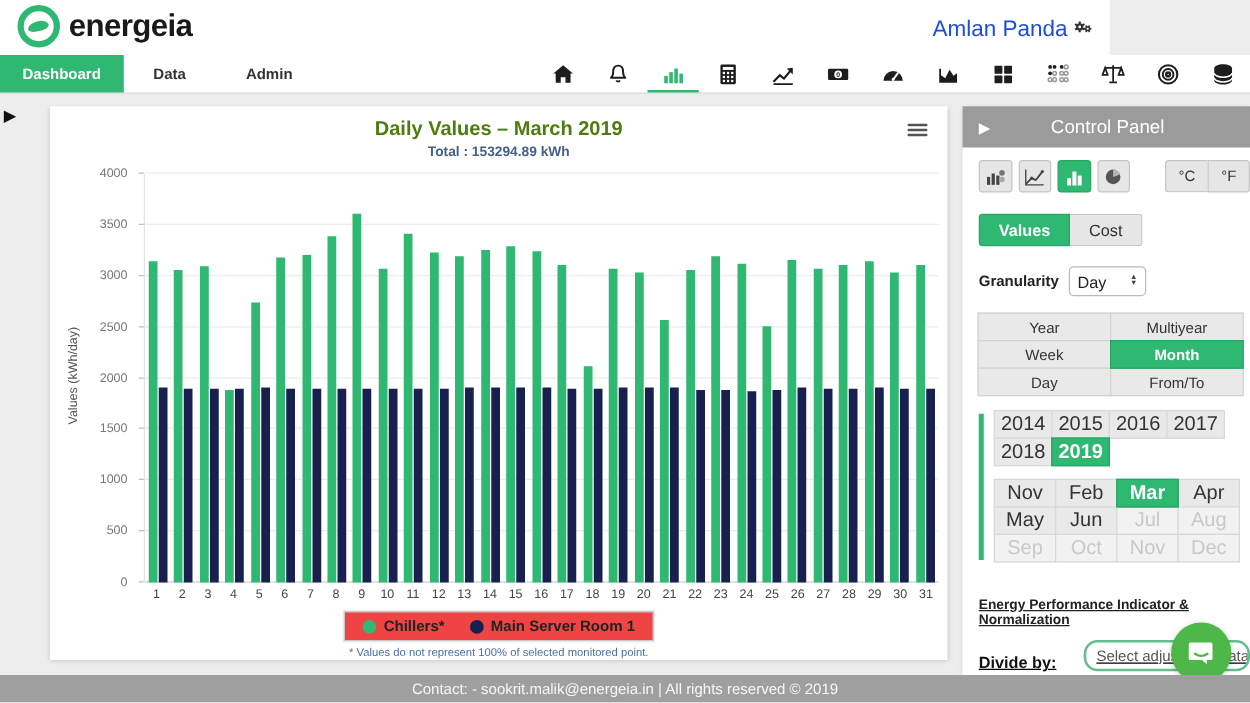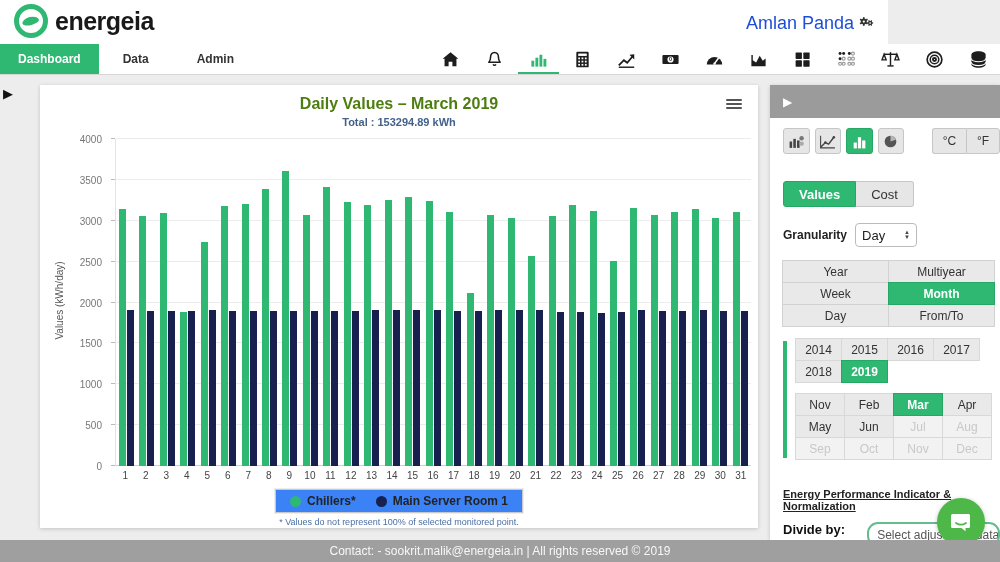--- a/index.html
+++ b/index.html
@@ -41,60 +41,60 @@
   .gridline::before { content:""; position:absolute; left:-5px; top:0; width:4px; height:1px; background:#bbb; }
   .ylabels { position:absolute; left:28px; top:54px; width:42px; height:327px; }
   .ytick { position:absolute; right:8px; transform:translateY(50%); font-size:10px; color:#777; }
   .bars { position:absolute; left:0; top:0; width:100%; height:100%; display:flex; justify-content:space-around; align-items:flex-end; }
   .group { width:20px; height:100%; display:flex; align-items:flex-end; justify-content:center; gap:1px; }
   .bar { width:7px; }
   .xlabels { position:absolute; left:75px; top:385px; width:636px; display:flex; justify-content:space-around; }
   .xtick { width:20px; text-align:center; font-size:10px; color:#444; }
 
   .legend-row { position:absolute; left:0; top:404px; width:100%; display:flex; justify-content:center; }
-  .legend-box { display:flex; align-items:center; gap:20px; border:1px solid #c9c9c9; outline:1px solid #eee; padding:4px 14px; background:#3b82f6; }
+  .legend-box { display:flex; align-items:center; gap:20px; border:1px solid #c9c9c9; outline:1px solid #eee; padding:4px 14px; background:#ef4444; }
   .legend-item { display:flex; align-items:center; gap:6px; cursor:pointer; }
   .legend-dot { width:11px; height:11px; border-radius:50%; }
   .legend-label { font-size:12px; font-weight:bold; color:#222; }
   .chart-footnote { position:absolute; left:0; top:432px; width:100%; text-align:center; font-size:9px; color:#4a6fa5; }
 
   
   .control-panel { position:absolute; left:770px; top:85px; width:230px; height:455px; background:#fff; box-shadow:0 1px 4px rgba(0,0,0,0.18); }
   .cp-header { height:33px; background:#9b9b9b; color:#fff; display:flex; align-items:center; }
   .cp-arrow { margin-left:13px; font-size:12px; color:#fff; cursor:pointer; font-family:"DejaVu Sans",sans-serif; }
   .cp-title { flex:1; text-align:center; font-size:15px; margin-right:20px; }
   .cp-body { padding:10px 0 0 13px; position:relative; }
   .cp-row1 { display:flex; align-items:center; }
   .ct-btn { width:30px; height:26px; border:1px solid #c6c6c6; background:#e6e6e6; border-radius:3px; margin-right:5px; display:flex; align-items:center; justify-content:center; cursor:pointer; }
   .ct-btn.active { background:#2eb872; border-color:#27a765; }
   .temp-toggle { margin-left:23px; display:flex; }
   .temp-btn { width:34px; height:26px; border:1px solid #c6c6c6; background:#e6e6e6; font-size:12px; color:#333; display:flex; align-items:center; justify-content:center; cursor:pointer; }
   .temp-btn:first-child { border-radius:3px 0 0 3px; border-right:none; }
   .temp-btn:last-child { border-radius:0 3px 3px 0; }
-  .vc-toggle { margin-top:27px; display:flex; }
+  .vc-toggle { margin-top:17px; display:flex; }
   .vc-btn { height:26px; padding:0 15px; display:flex; align-items:center; font-size:13px; cursor:pointer; border:1px solid #c6c6c6; background:#e6e6e6; color:#333; }
   .vc-btn.active { background:#2eb872; border-color:#27a765; color:#fff; font-weight:bold; border-radius:3px 0 0 3px; }
   .vc-btn:last-child { border-left:none; border-radius:0 3px 3px 0; }
   .gran-row { margin-top:16px; display:flex; align-items:center; gap:8px; }
   .gran-label { font-size:12px; font-weight:bold; color:#222; }
   .gran-select { width:62px; height:24px; border:1px solid #bbb; border-radius:4px; background:#fff; display:flex; align-items:center; justify-content:space-between; padding:0 6px; font-size:13px; color:#222; cursor:pointer; }
   .sel-arrows { display:flex; flex-direction:column; line-height:5px; font-size:6px; color:#444; }
   .period-grid { margin-top:14px; width:212px; display:grid; grid-template-columns:1fr 1fr; }
   .p-btn { height:23px; border:1px solid #d2d2d2; background:#e9e9e9; font-size:12px; color:#333; display:flex; align-items:center; justify-content:center; cursor:pointer; margin:-1px 0 0 -1px; }
   .p-btn.active { background:#2eb872; color:#fff; font-weight:bold; border-color:#27a765; z-index:1; }
   .sel-section { margin-top:12px; position:relative; padding-left:13px; }
   .sel-section::before { content:""; position:absolute; left:0; top:2px; bottom:2px; width:4px; background:#2eb872; }
   .year-grid { width:188px; display:flex; flex-wrap:wrap; }
-  .m-btn { width:47px; height:23px; border:1px solid #d8d8d8; background:#e9e9e9; font-size:12px; color:#333; display:flex; align-items:center; justify-content:center; cursor:pointer; margin:-1px 0 0 -1px; }
+  .m-btn { width:47px; height:23px; border:1px solid #d8d8d8; background:#e9e9e9; font-size:16px; color:#333; display:flex; align-items:center; justify-content:center; cursor:pointer; margin:-1px 0 0 -1px; }
   .month-grid { margin-top:11px; width:200px; display:flex; flex-wrap:wrap; }
   .month-grid .m-btn { width:50px; }
   .m-btn.active { background:#2eb872; color:#fff; font-weight:bold; border-color:#27a765; z-index:1; }
   .m-btn.disabled { background:#f2f2f2; color:#c8c8c8; cursor:default; }
   .epi-heading { margin-top:28px; font-size:11px; font-weight:bold; color:#222; text-decoration:underline; }
-  .divide-row { margin-top:10px; display:flex; align-items:flex-start; gap:22px; }
+  .divide-row { margin-top:10px; display:flex; align-items:flex-end; gap:22px;text-decoration:underline; }
   .divide-label { font-size:13px; font-weight:bold; color:#111; white-space:nowrap; }
   .divide-select { width:148px; height:25px; border:2px solid #63bd8e; border-radius:11px; background:#fff; font-size:12px; color:#555; display:flex; align-items:center; padding:0 8px; cursor:pointer; overflow:hidden; white-space:nowrap; }
 
   
   .chat-bubble { position:absolute; left:937px; top:498px; width:48px; height:48px; border-radius:50%; background:#4db848; display:flex; align-items:center; justify-content:center; cursor:pointer; box-shadow:0 1px 4px rgba(0,0,0,0.25); }
 
   
   .footer { position:absolute; left:0; top:540px; width:1000px; height:22px; background:#9f9f9f; color:#f7f7f7; font-size:12px; display:flex; align-items:center; justify-content:center; }
 </style>
 </head>
@@ -458,20 +458,21 @@
         <span class="legend-label">Main Server Room 1</span>
       </div>
     </div>
   </div>
   <div class="chart-footnote">* Values do not represent 100% of selected monitored point.</div>
 </div>
 
 <div class="control-panel">
   <div class="cp-header">
     <span class="cp-arrow">▶</span>
+    <span class="cp-title">Control Panel</span>
   </div>
   <div class="cp-body">
     <div class="cp-row1">
       <div class="ct-btn">
         <svg width="17" height="15" viewBox="0 0 16 14">
             <g fill="#444">
               <rect x="1.5" y="7" width="2.4" height="6"></rect>
               <rect x="5" y="4.5" width="2.4" height="8.5"></rect>
               <rect x="8.5" y="6" width="2.4" height="7"></rect>
             </g>

